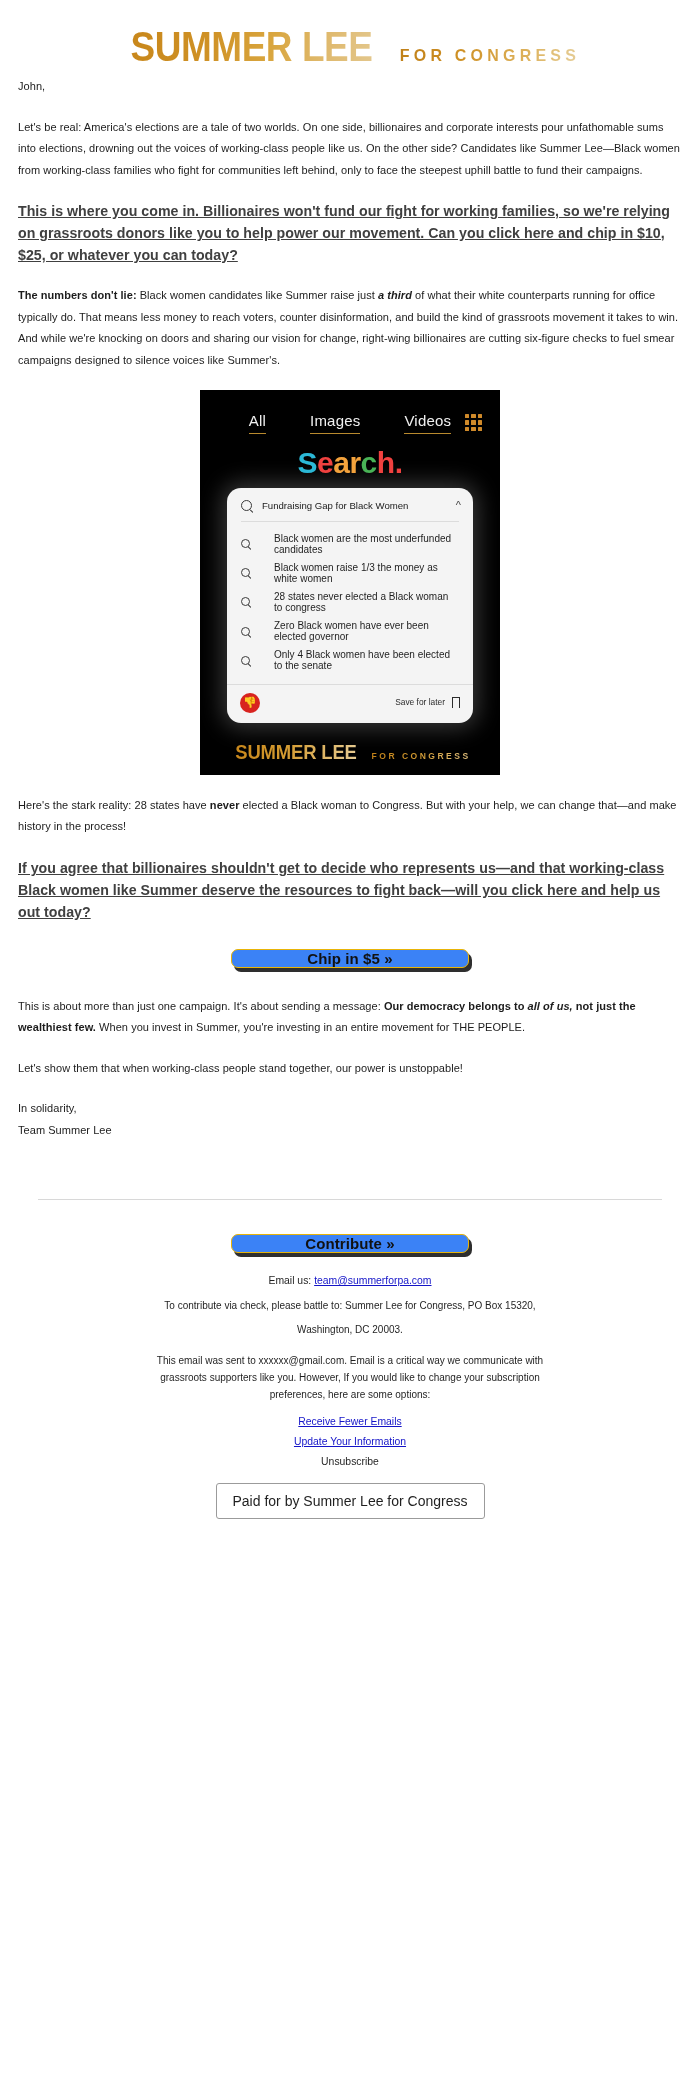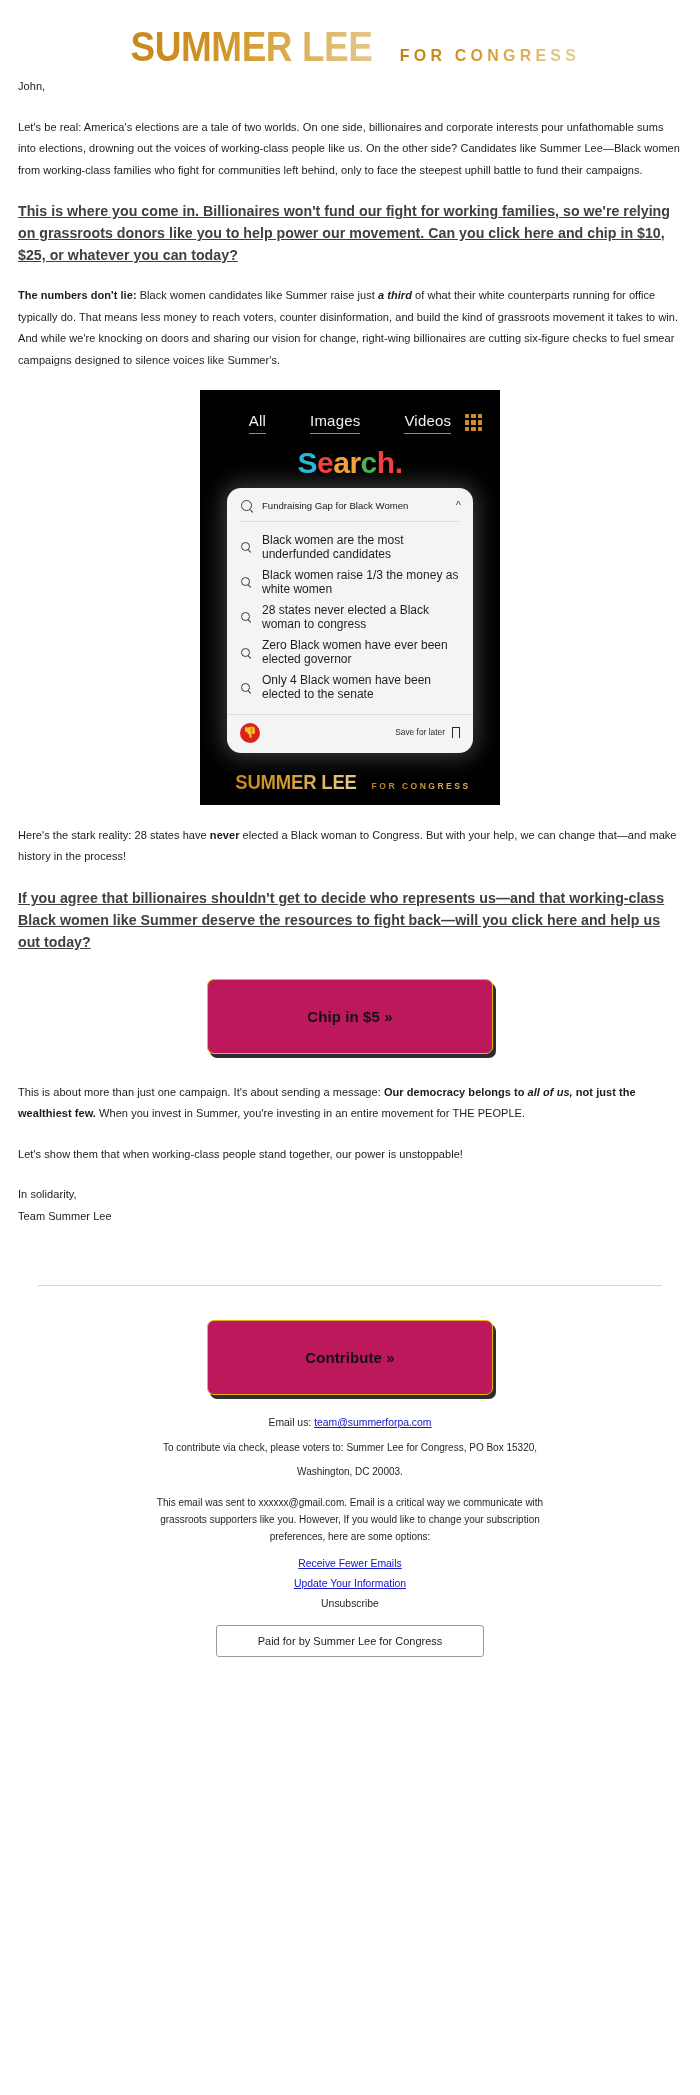--- a/index.html
+++ b/index.html
@@ -78,22 +78,22 @@
   }
   .g-query {
     display:flex; align-items:center; gap:10px;
     padding:11px 12px 10px 14px; font-size:9.5px; color:#202020;
   }
   .g-query .qtext { flex:1; font-size:9.6px; }
   .g-chev { color:#444; font-size:11px; }
   .g-div { height:1px; background:#dcdcdc; margin:0 14px; }
   .g-sugg { padding:7px 0 4px; }
   .g-row {
-    display:flex; align-items:center; gap:12px;
-    padding:3.6px 14px; font-size:12px; color:#1e1e1e; letter-spacing:0.01px;
+    display:flex; align-items:center; gap:24px;
+    padding:3.6px 14px; font-size:10px; color:#1e1e1e; letter-spacing:0.01px;
   }
   .mag {
     width:9px; height:9px; border:1.3px solid #3a3a3a; border-radius:50%;
     position:relative; flex:0 0 auto; display:inline-block;
   }
   .mag::after {
     content:""; position:absolute; width:1.3px; height:4px; background:#3a3a3a;
     right:-1.4px; bottom:-3px; transform:rotate(-45deg); border-radius:1px;
   }
   .mag.big { width:11px; height:11px; }
@@ -128,42 +128,42 @@
     font-weight:bold; font-size:9px; letter-spacing:2.6px; margin-top:2px;
     transform:scaleX(0.95); display:inline-block;
     background:linear-gradient(100deg,#c08018 0%,#d39a2f 45%,#e2c281 100%);
     -webkit-background-clip:text; background-clip:text;
     color:transparent; -webkit-text-fill-color:transparent;
   }
 
   
   .btn-wrap { text-align:center; margin:26px 0 28px; }
   .btn {
-    display:inline-block; background:#be185d; color:#111;
+    display:inline-block; background:#3b82f6; color:#111;
     font-weight:bold; font-size:15px; letter-spacing:0.1px;
-    padding:28px 0; width:286px; border-radius:7px;
+    padding:0 0; width:238px; border-radius:7px;
     border:1px solid #e8b408; box-shadow:3px 4px 0 rgba(0,0,0,0.82);
     cursor:pointer; text-align:center;
   }
 
   
   .divider { height:1px; background:#d8d8d8; margin:58px 38px 0; }
   .footer { padding:34px 40px 28px; text-align:center; }
   .f-btn-wrap { text-align:center; margin-bottom:20px; }
   .f-line {
     font-size:10.4px; line-height:16px; color:#1f1f1f; margin:0 0 9px 0;
   }
   .f-line.small { font-size:10px; line-height:15px; }
   .f-link { color:#1414c8; text-decoration:underline; font-weight:normal; cursor:pointer; }
   .f-links { margin:14px 0 6px; }
   .f-links div { margin:0 0 9px 0; font-size:10.4px; }
   .f-unsub { font-size:10.4px; color:#1f1f1f; margin:8px 0 16px; cursor:pointer; }
   .paid-box {
     display:inline-block; border:1px solid #9b9b9b; border-radius:3px;
-    padding:9px 16px; font-size:11px; color:#1f1f1f; min-width:268px;
+    padding:9px 16px; font-size:14px; color:#1f1f1f; min-width:268px;
   }
 </style>
 </head>
 <body>
 
 <div class="page">
 
   <div class="logo-wrap">
     <div class="logo-main">SUMMER LEE</div>
     <div class="logo-sub">FOR CONGRESS</div>
@@ -274,21 +274,21 @@
   <div class="divider"></div>
 
   <div class="footer">
 
     <div class="f-btn-wrap">
       <div class="btn">Contribute »</div>
     </div>
 
     <div class="f-line"><span>Email us: </span><a class="f-link">team@summerforpa.com</a></div>
 
-    <div class="f-line small">To contribute via check, please voters to: Summer Lee for Congress, PO Box 15320,</div>
+    <div class="f-line small">To contribute via check, please battle to: Summer Lee for Congress, PO Box 15320,</div>
     <div class="f-line small" style="margin-bottom:16px;">Washington, DC 20003.</div>
 
     <div class="f-line small" style="margin-bottom:2px;">This email was sent to xxxxxx@gmail.com. Email is a critical way we communicate with</div>
     <div class="f-line small" style="margin-bottom:2px;">grassroots supporters like you. However, If you would like to change your subscription</div>
     <div class="f-line small">preferences, here are some options:</div>
 
     <div class="f-links">
       <div><a class="f-link">Receive Fewer Emails</a></div>
       <div><a class="f-link">Update Your Information</a></div>
     </div>

